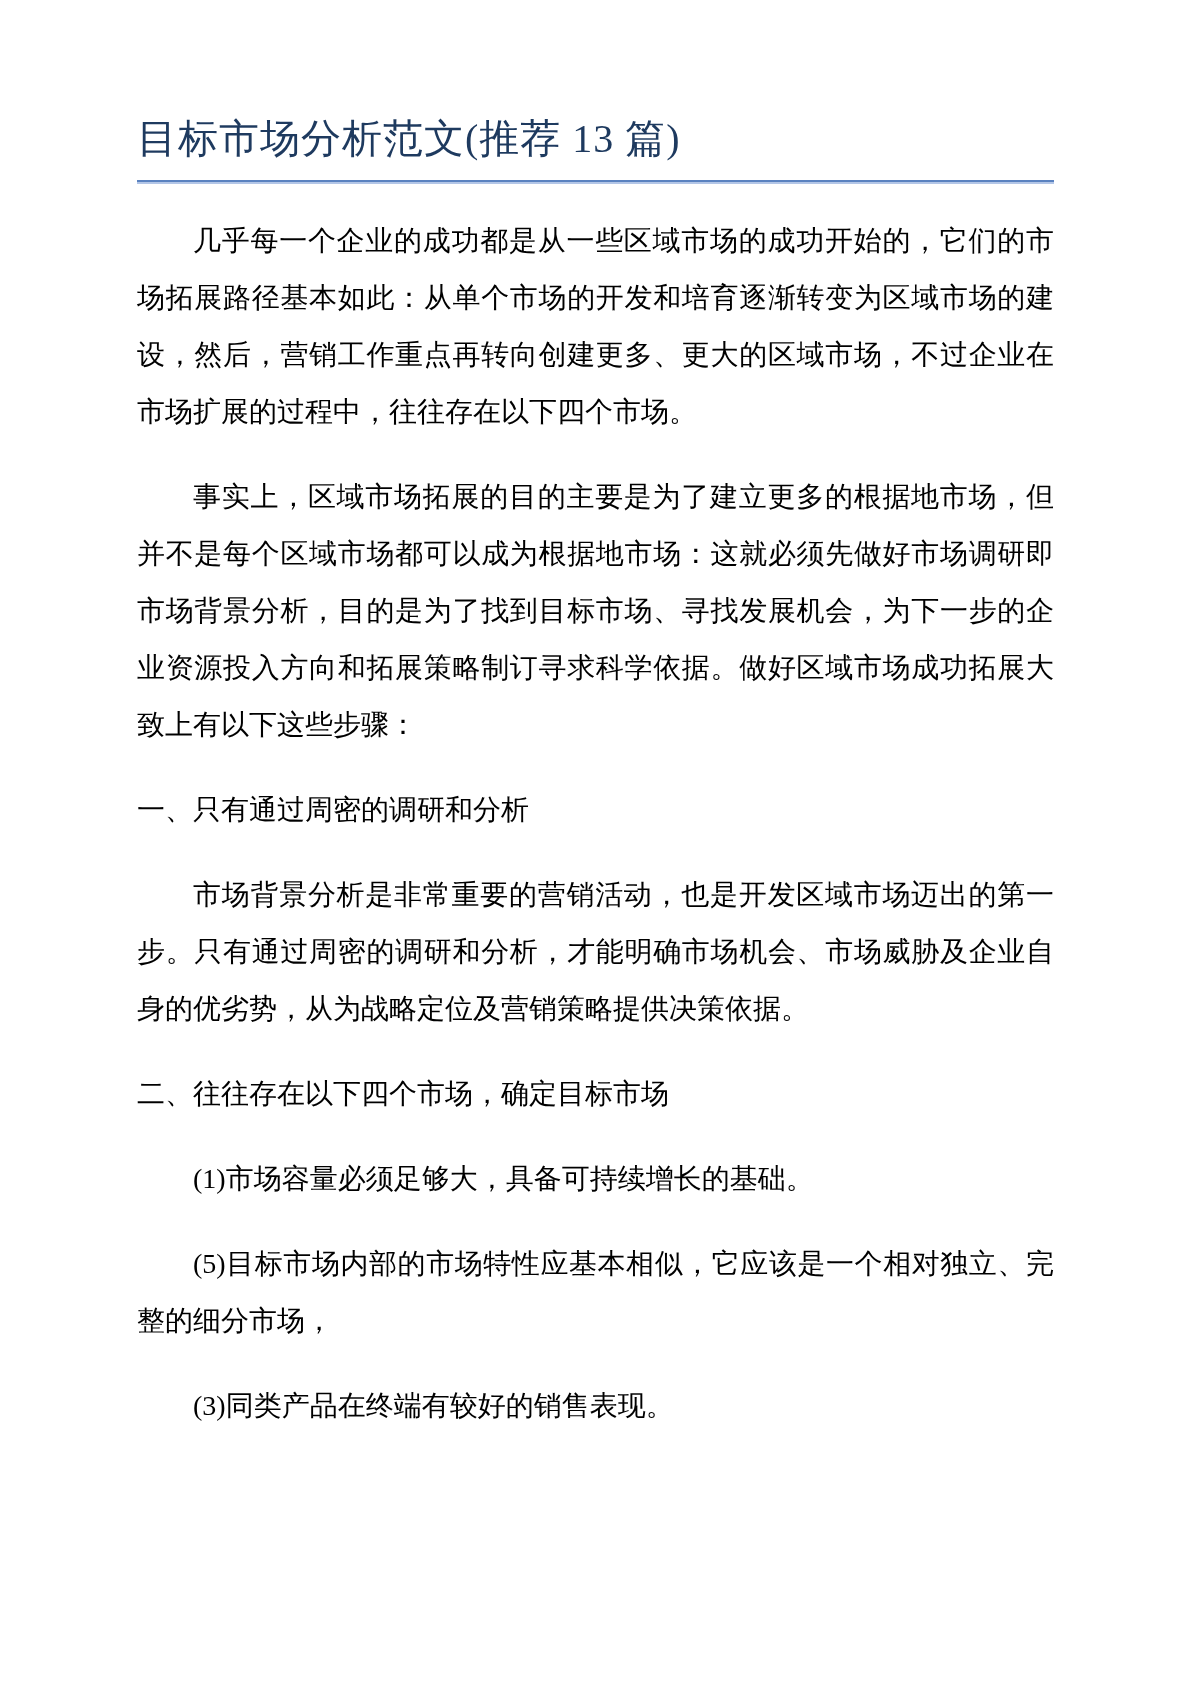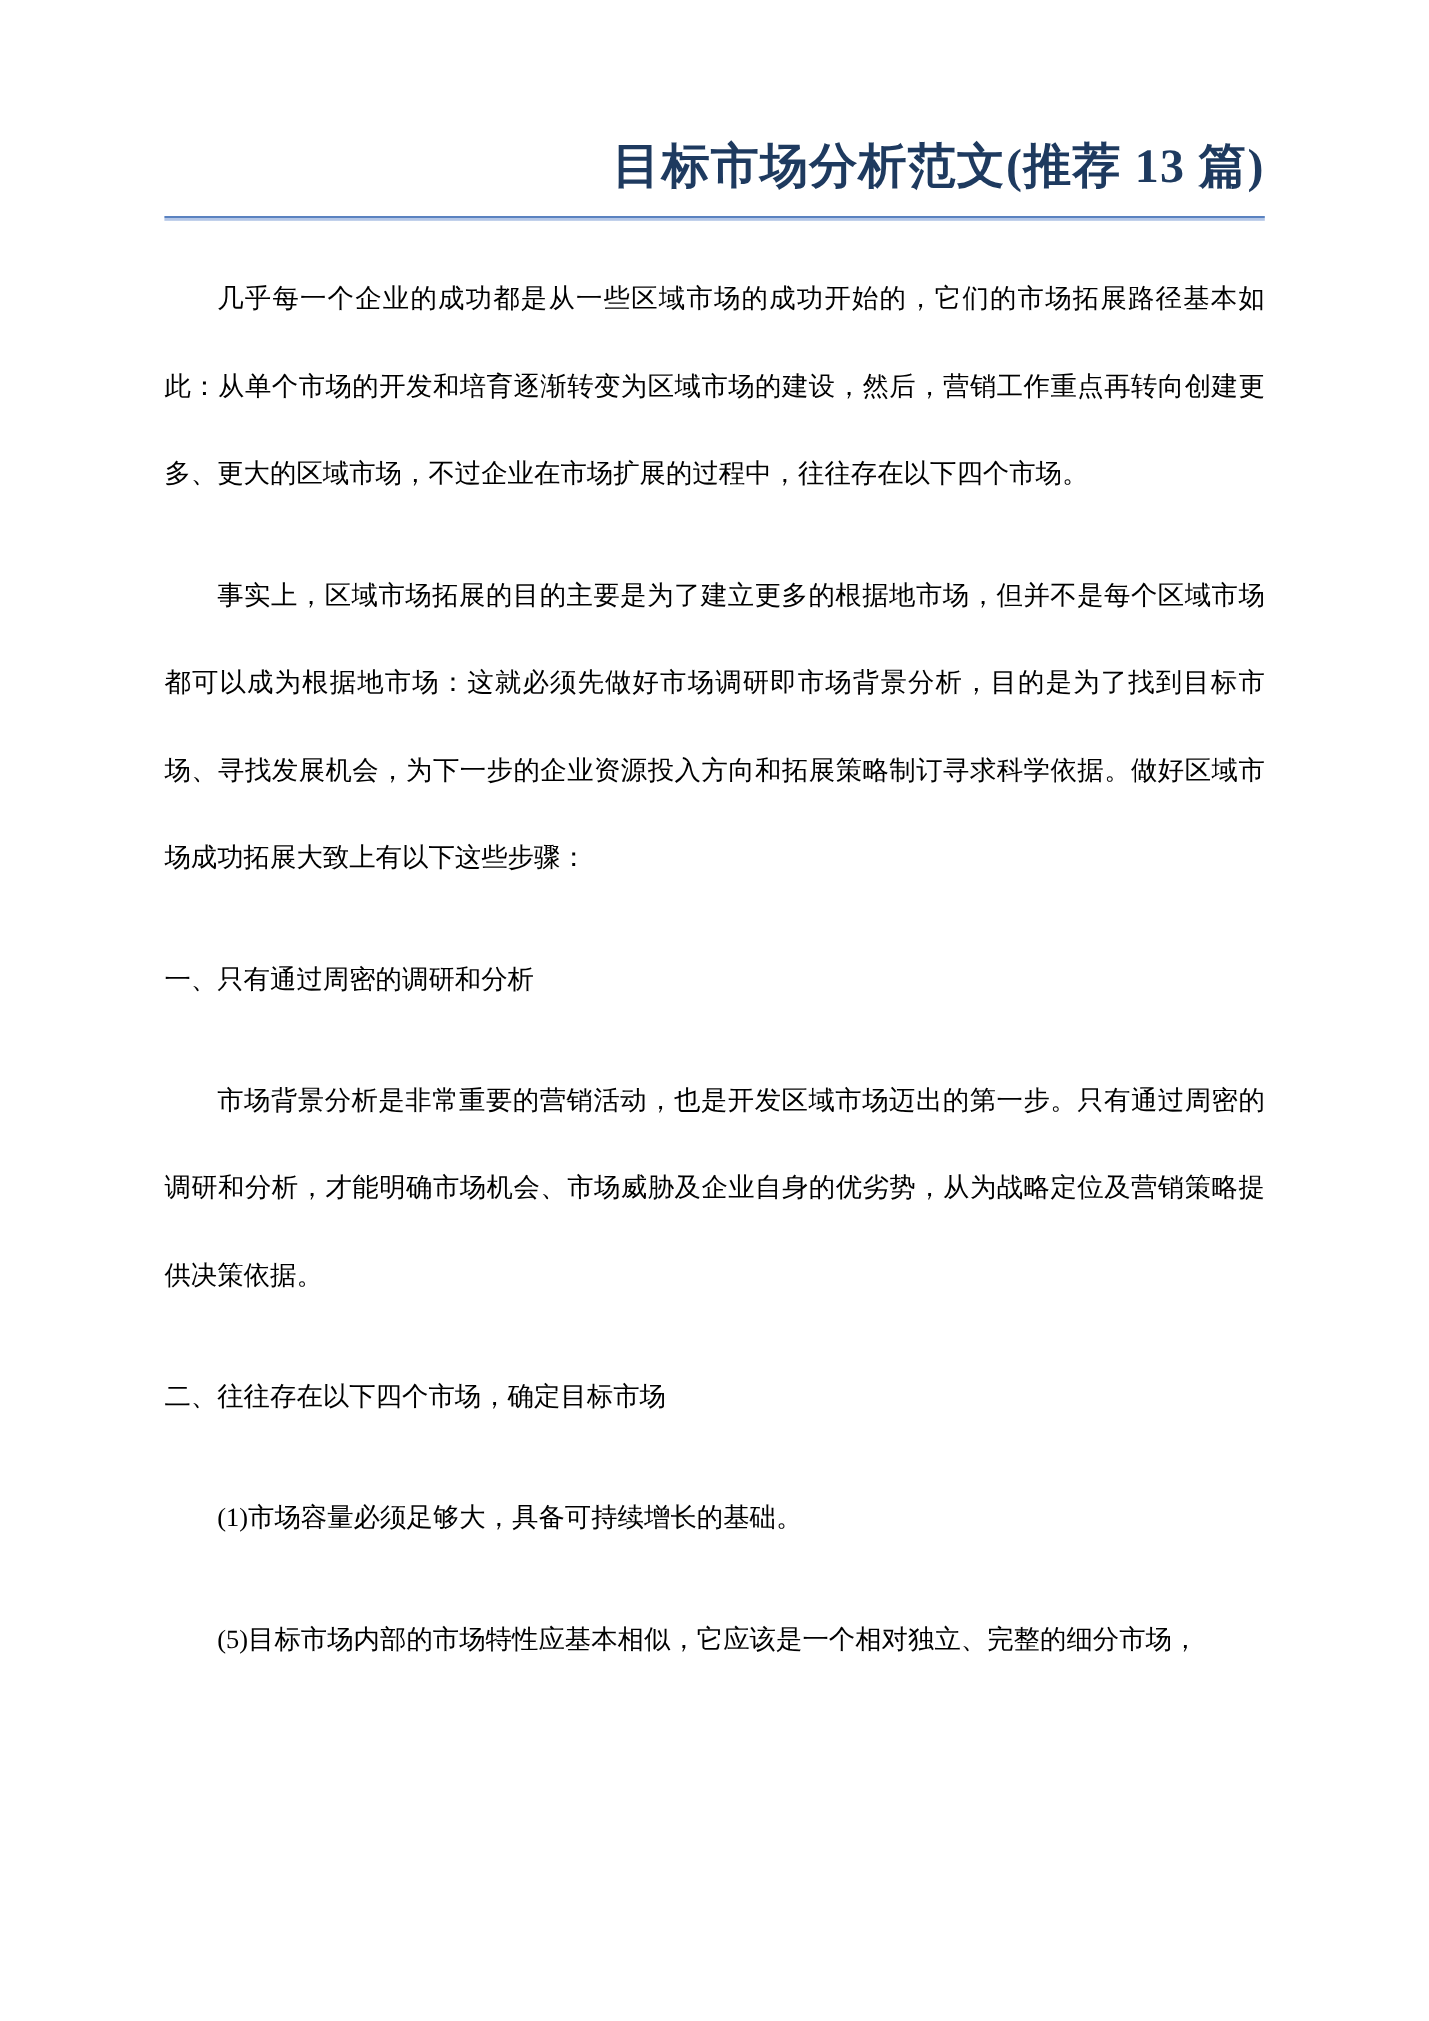--- a/index.html
+++ b/index.html
@@ -14,37 +14,37 @@
     margin: 0 auto;
     background: #ffffff;
     box-sizing: border-box;
     padding: 112px 137px 0 137px;
     font-family: "Liberation Serif", "DejaVu Serif", serif;
     color: #000000;
     overflow: hidden;
   }
   .doc-title {
     margin: 0 0 14px 0;
-    text-align: right;
+    text-align: left;
     font-size: 40px;
-    font-weight: bold;
+    font-weight: normal;
     line-height: 1.35;
     color: #1e3a5f;
     letter-spacing: 1px;
   }
   .title-rule {
     height: 4px;
     width: 100%;
     background: linear-gradient(to bottom, #5a82c0 0 50%, #b3c6e7 50% 100%);
     margin: 0 0 6px 0;
   }
   .para, .heading, .list-item {
     margin: 28px 0 0 0;
-    font-size: 22px;
-    line-height: 73px;
+    font-size: 28px;
+    line-height: 57px;
     text-align: justify;
     text-justify: inter-ideograph;
   }
   .para, .list-item {
     text-indent: 2em;
   }
   .heading {
     text-indent: 0;
   }
 </style>
@@ -65,14 +65,15 @@
 
   <p class="para">市场背景分析是非常重要的营销活动，也是开发区域市场迈出的第一步。只有通过周密的调研和分析，才能明确市场机会、市场威胁及企业自身的优劣势，从为战略定位及营销策略提供决策依据。</p>
 
   <p class="heading">二、往往存在以下四个市场，确定目标市场</p>
 
 
   <p class="list-item">(1)市场容量必须足够大，具备可持续增长的基础。</p>
 
   <p class="list-item">(5)目标市场内部的市场特性应基本相似，它应该是一个相对独立、完整的细分市场，</p>
 
+  <p class="list-item">(3)同类产品在终端有较好的销售表现。</p>
 
 </div>
 
 </body></html>

